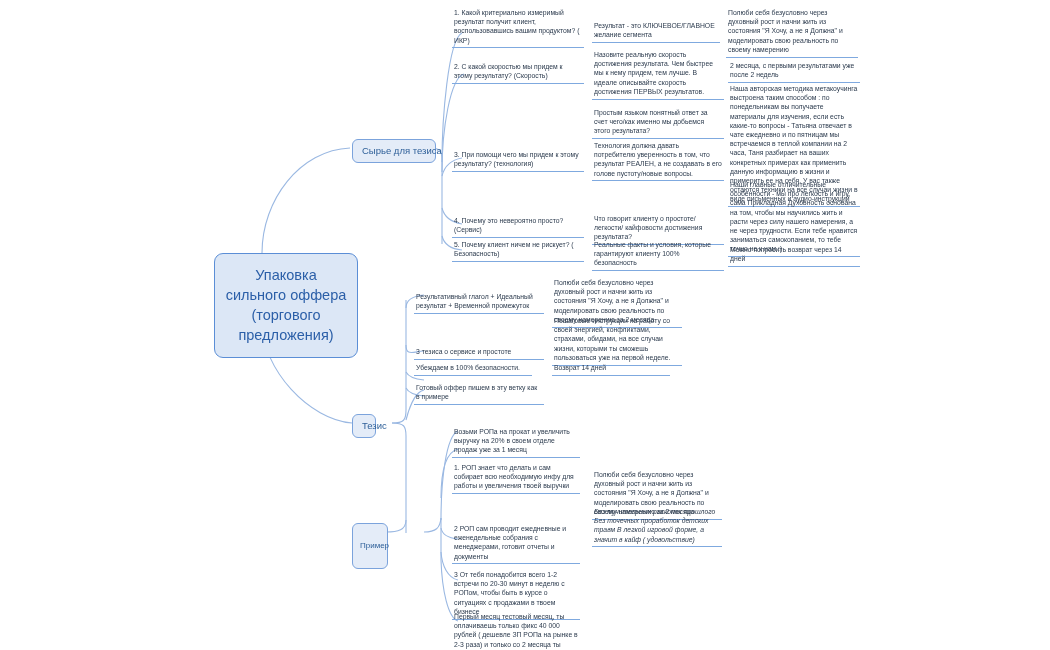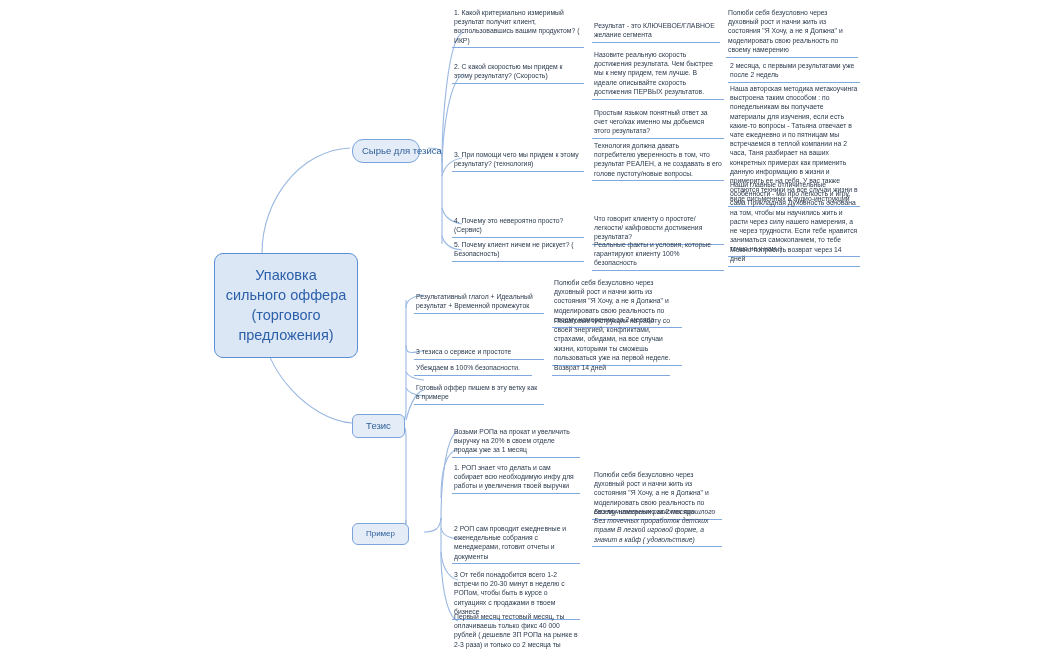--- a/index.html
+++ b/index.html
@@ -93,21 +93,21 @@
       <path d="M441,528 C442,534 448,538 458,539"></path>
       <path d="M441,552 C442,566 448,578 458,580"></path>
       <path d="M441,560 C442,590 448,618 458,621"></path>
     </g>
   </svg>
 
   <div class="node root" style="left:190px;top:253px;width:144px;margin-left:24px;">
     <span>Упаковка сильного оффера (торгового предложения)</span>
   </div>
 
-  <div class="node branch" style="left:352px;top:139px;width:68px;border-radius:11px;">
+  <div class="node branch" style="left:352px;top:139px;width:84px;">
     <span>Сырье для тезиса</span>
   </div>
 
   <div class="node leaf" style="left:452px;top:8px;width:132px;">1. Какой критериально измеримый результат получит клиент, воспользовавшись вашим продуктом? ( ИКР)</div>
   <div class="node leaf" style="left:592px;top:21px;width:128px;">Результат - это КЛЮЧЕВОЕ/ГЛАВНОЕ желание сегмента</div>
   <div class="node leaf" style="left:726px;top:8px;width:132px;">Полюби себя безусловно через духовный рост и начни жить из состояния "Я Хочу, а не я Должна" и моделировать свою реальность по своему намерению</div>
 
   <div class="node leaf" style="left:452px;top:62px;width:132px;">2. С какой скоростью мы придем к этому результату? (Скорость)</div>
   <div class="node leaf" style="left:592px;top:50px;width:132px;">Назовите реальную скорость достижения результата. Чем быстрее мы к нему придем, тем лучше. В идеале описывайте скорость достижения ПЕРВЫХ результатов.</div>
   <div class="node leaf" style="left:728px;top:61px;width:132px;">2 месяца, с первыми результатами уже после 2 недель</div>
@@ -118,36 +118,36 @@
   <div class="node leaf" style="left:728px;top:84px;width:132px;">Наша авторская методика метакоучинга выстроена таким способом : по понедельникам вы получаете материалы для изучения, если есть какие-то вопросы - Татьяна отвечает в чате ежедневно и по пятницам мы встречаемся в теплой компании на 2 часа, Таня разбирает на ваших конкретных примерах как применить данную информацию в жизни и примерить ее на себя. У вас также остаются техники на все случаи жизни в виде письменных и аудио-инструкций</div>
 
   <div class="node leaf" style="left:452px;top:216px;width:132px;">4. Почему это невероятно просто? (Сервис)</div>
   <div class="node leaf" style="left:592px;top:214px;width:132px;">Что говорит клиенту о простоте/легкости/ кайфовости достижения результата?</div>
   <div class="node leaf" style="left:728px;top:180px;width:132px;">Наши главные отличительные особенности - мы про легкость и игру, сама Прикладная Духовность основана на том, чтобы мы научились жить и расти через силу нашего намерения, а не через трудности. Если тебе нравится заниматься самокопанием, то тебе точно не к нам :)</div>
 
   <div class="node leaf" style="left:452px;top:240px;width:132px;">5. Почему клиент ничем не рискует? ( Безопасность)</div>
   <div class="node leaf" style="left:592px;top:240px;width:132px;">Реальные факты и условия, которые гарантируют клиенту 100% безопасность</div>
   <div class="node leaf" style="left:728px;top:245px;width:132px;">Можно попросить возврат через 14 дней</div>
 
-  <div class="node branch" style="left:352px;top:414px;width:53px;">
+  <div class="node branch" style="left:352px;top:414px;width:24px;">
     <span>Тезис</span>
   </div>
 
   <div class="node leaf" style="left:414px;top:292px;width:130px;">Результативный глагол + Идеальный результат + Временной промежуток</div>
   <div class="node leaf" style="left:552px;top:278px;width:130px;">Полюби себя безусловно через духовный рост и начни жить из состояния "Я Хочу, а не я Должна" и моделировать свою реальность по своему намерению за 2 месяца</div>
 
   <div class="node leaf" style="left:414px;top:347px;width:130px;">3 тезиса о сервисе и простоте</div>
   <div class="node leaf" style="left:552px;top:316px;width:130px;">Пошаговые инструкции на работу со своей энергией, конфликтами, страхами, обидами, на все случаи жизни, которыми ты сможешь пользоваться уже на первой неделе.</div>
 
   <div class="node leaf" style="left:414px;top:363px;width:118px;">Убеждаем в 100% безопасности.</div>
   <div class="node leaf" style="left:552px;top:363px;width:118px;">Возврат 14 дней</div>
 
   <div class="node leaf" style="left:414px;top:383px;width:130px;">Готовый оффер пишем в эту ветку как в примере</div>
 
-  <div class="node branch" style="left:352px;top:523px;width:57px;font-size:8px;padding:4px 7px;">
+  <div class="node branch" style="left:352px;top:523px;width:36px;font-size:8px;padding:16px 7px;">
     <span>Пример</span>
   </div>
 
   <div class="node leaf" style="left:452px;top:427px;width:128px;">Возьми РОПа на прокат и увеличить выручку на 20% в своем отделе продаж уже за 1 месяц</div>
 
   <div class="node leaf" style="left:452px;top:463px;width:128px;">1. РОП знает что делать и сам собирает всю необходимую инфу для работы и увеличения твоей выручки</div>
 
   <div class="node leaf" style="left:452px;top:524px;width:128px;">2 РОП сам проводит ежедневные и еженедельные собрания с менеджерами, готовит отчеты и документы</div>
   <div class="node leaf" style="left:592px;top:470px;width:130px;">Полюби себя безусловно через духовный рост и начни жить из состояния "Я Хочу, а не я Должна" и моделировать свою реальность по своему намерению за 2 месяца</div>
   <div class="node leaf ital" style="left:592px;top:507px;width:130px;">Без мучительных раскопок прошлого Без точечных проработок детских травм В легкой игровой форме, а значит в кайф ( удовольствие)</div>

